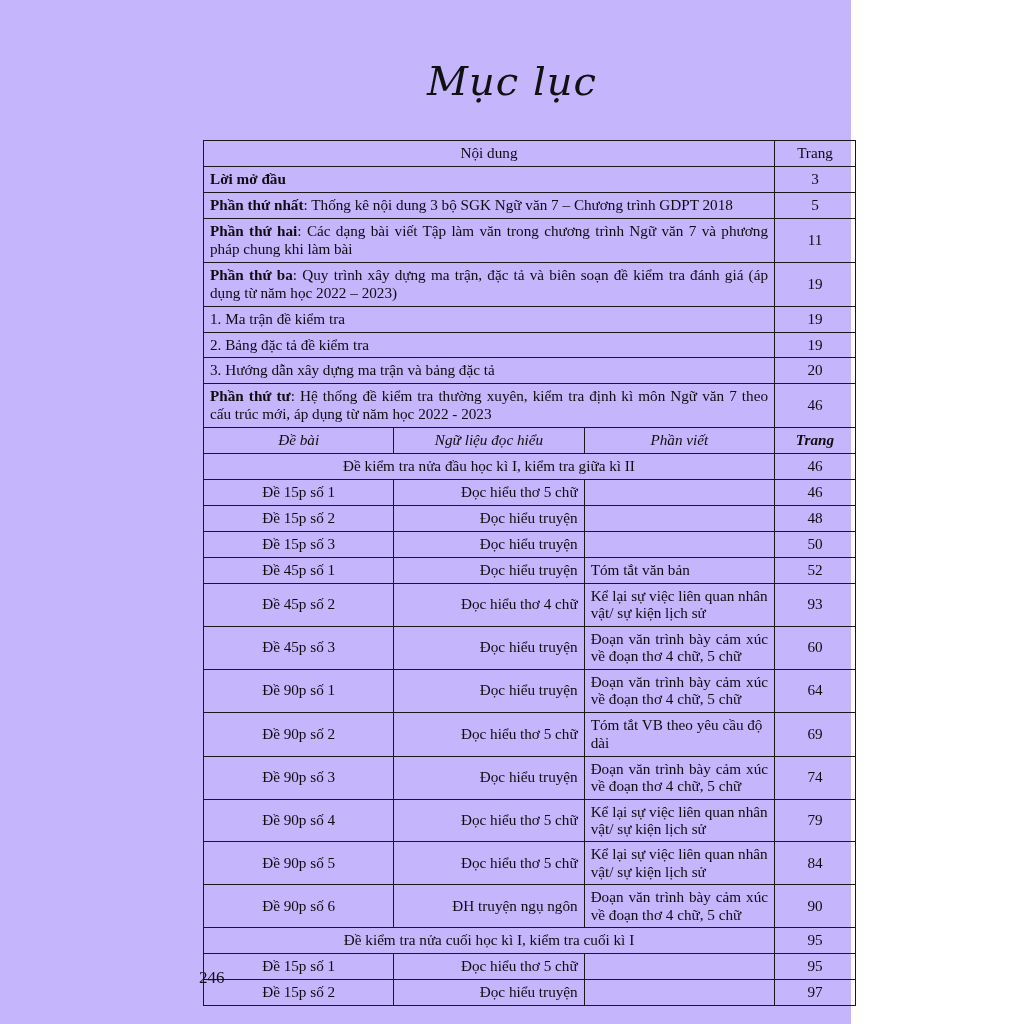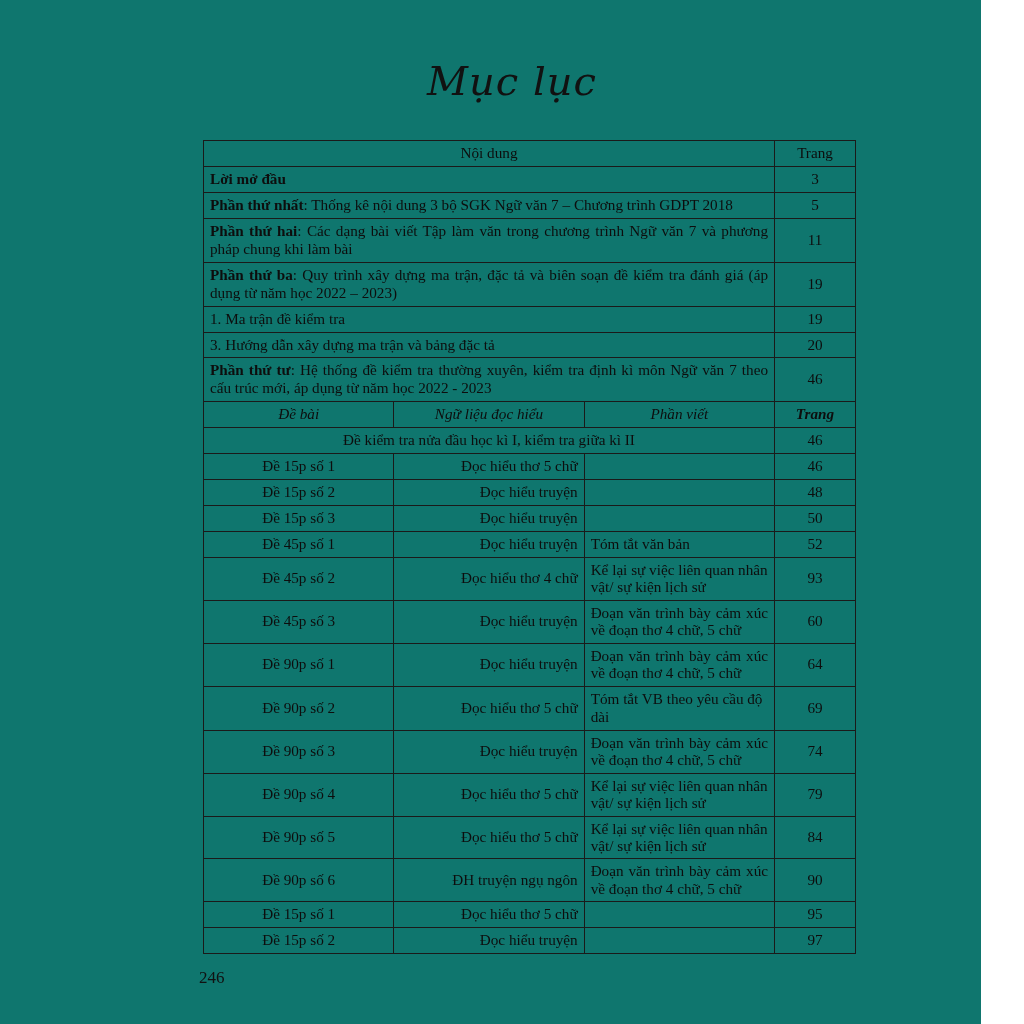--- a/index.html
+++ b/index.html
@@ -9,23 +9,23 @@
   body {
     width: 1024px;
     height: 1024px;
     background: #ffffff;
     font-family: "Liberation Serif", serif;
     color: #0d0d0d;
     overflow: hidden;
   }
   .page {
     position: relative;
-    width: 981px;
+    width: 851px;
     height: 1024px;
-    background: #0f766e;
+    background: #c4b5fd;
     text-decoration: underline;
   }
   .title {
     position: absolute;
     top: 58px;
     left: 0;
     width: 1024px;
     text-align: center;
     font-family: "DejaVu Serif", serif;
     font-style: italic;
@@ -125,20 +125,24 @@
         <tr>
           <td class="c-content row-left justify" colspan="3"><span class="bold">Phần thứ ba</span><span>: Quy trình xây dựng ma trận, đặc tả và biên soạn đề kiểm tra đánh giá (áp dụng từ năm học 2022 – 2023)</span></td>
           <td class="c-page">19</td>
         </tr>
 
         <tr>
           <td class="c-content row-left" colspan="3">1. Ma trận đề kiểm tra</td>
           <td class="c-page">19</td>
         </tr>
 
+        <tr>
+          <td class="c-content row-left" colspan="3">2. Bảng đặc tả đề kiểm tra</td>
+          <td class="c-page">19</td>
+        </tr>
 
         <tr>
           <td class="c-content row-left" colspan="3">3. Hướng dẫn xây dựng ma trận và bảng đặc tả</td>
           <td class="c-page">20</td>
         </tr>
 
 
         <tr>
           <td class="c-content row-left justify" colspan="3"><span class="bold">Phần thứ tư</span><span>: Hệ thống đề kiểm tra thường xuyên, kiểm tra định kì môn Ngữ văn 7 theo cấu trúc mới, áp dụng từ năm học 2022 - 2023</span></td>
           <td class="c-page">46</td>
@@ -222,20 +226,24 @@
           <td class="col-viet cellpad twoline">Kể lại sự việc liên quan nhân vật/ sự kiện lịch sử</td>
           <td class="col-trang">84</td>
         </tr>
         <tr>
           <td class="col-de">Đề 90p số 6</td>
           <td class="col-ngu cellpad">ĐH truyện ngụ ngôn</td>
           <td class="col-viet cellpad twoline justify">Đoạn văn trình bày cảm xúc về đoạn thơ 4 chữ, 5 chữ</td>
           <td class="col-trang">90</td>
         </tr>
 
+        <tr class="band">
+          <td colspan="3">Đề kiểm tra nửa cuối học kì I, kiểm tra cuối kì I</td>
+          <td class="col-trang pg">95</td>
+        </tr>
 
         <tr>
           <td class="col-de">Đề 15p số 1</td>
           <td class="col-ngu cellpad">Đọc hiểu thơ 5 chữ</td>
           <td class="col-viet cellpad"></td>
           <td class="col-trang">95</td>
         </tr>
         <tr>
           <td class="col-de">Đề 15p số 2</td>
           <td class="col-ngu cellpad">Đọc hiểu truyện</td>

